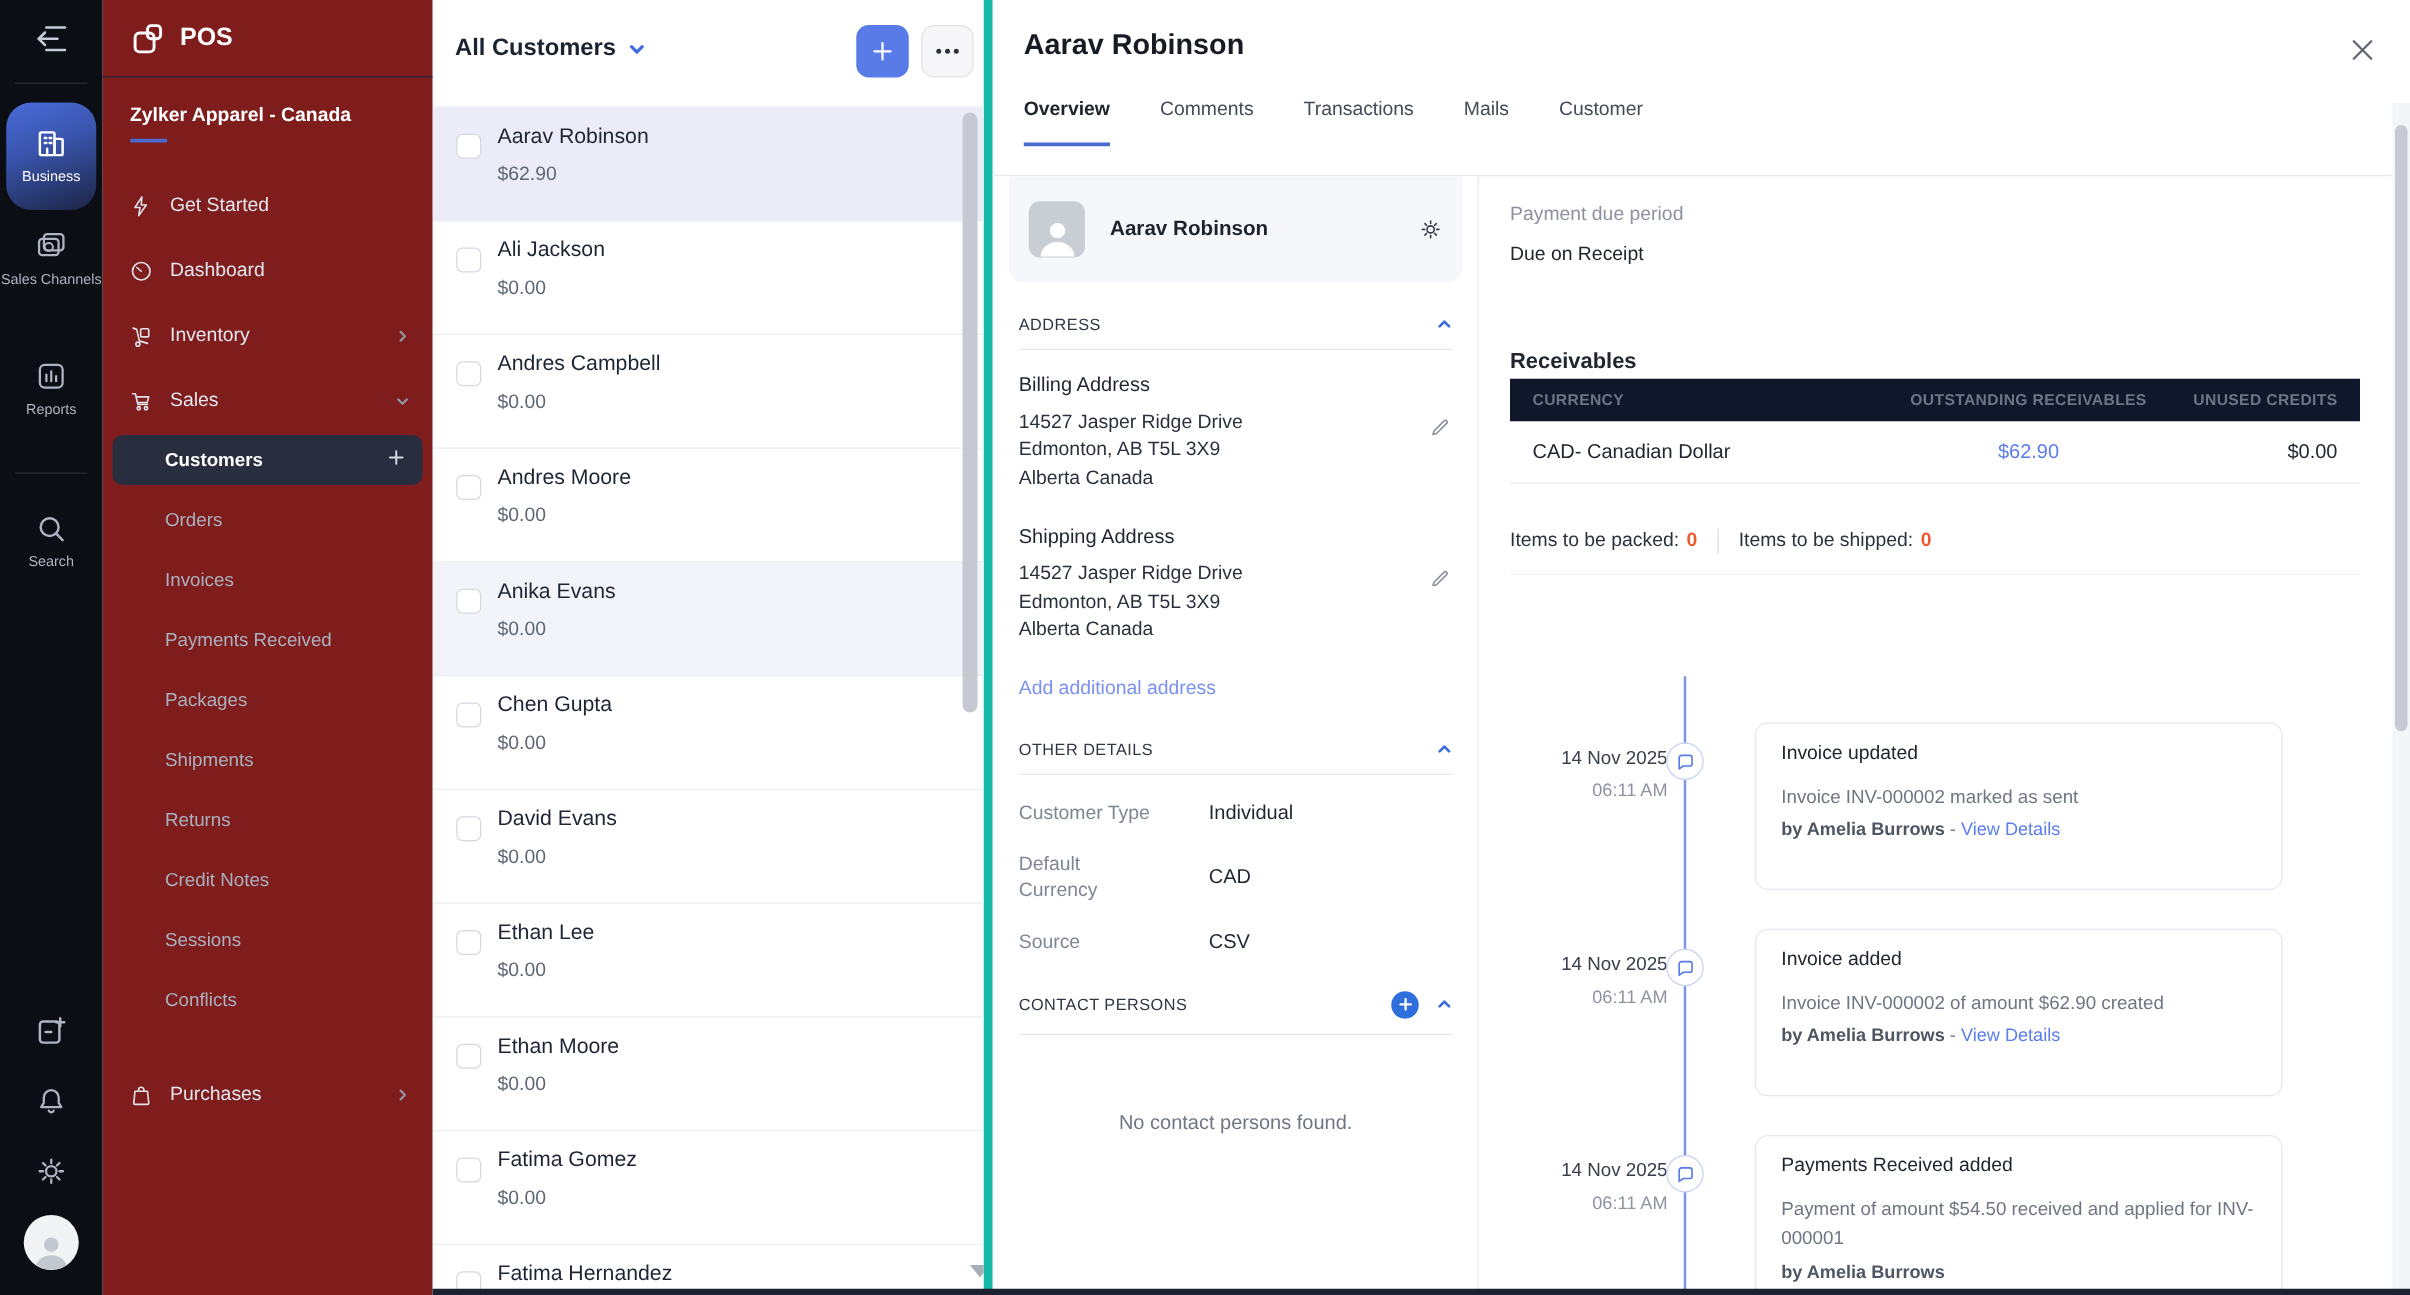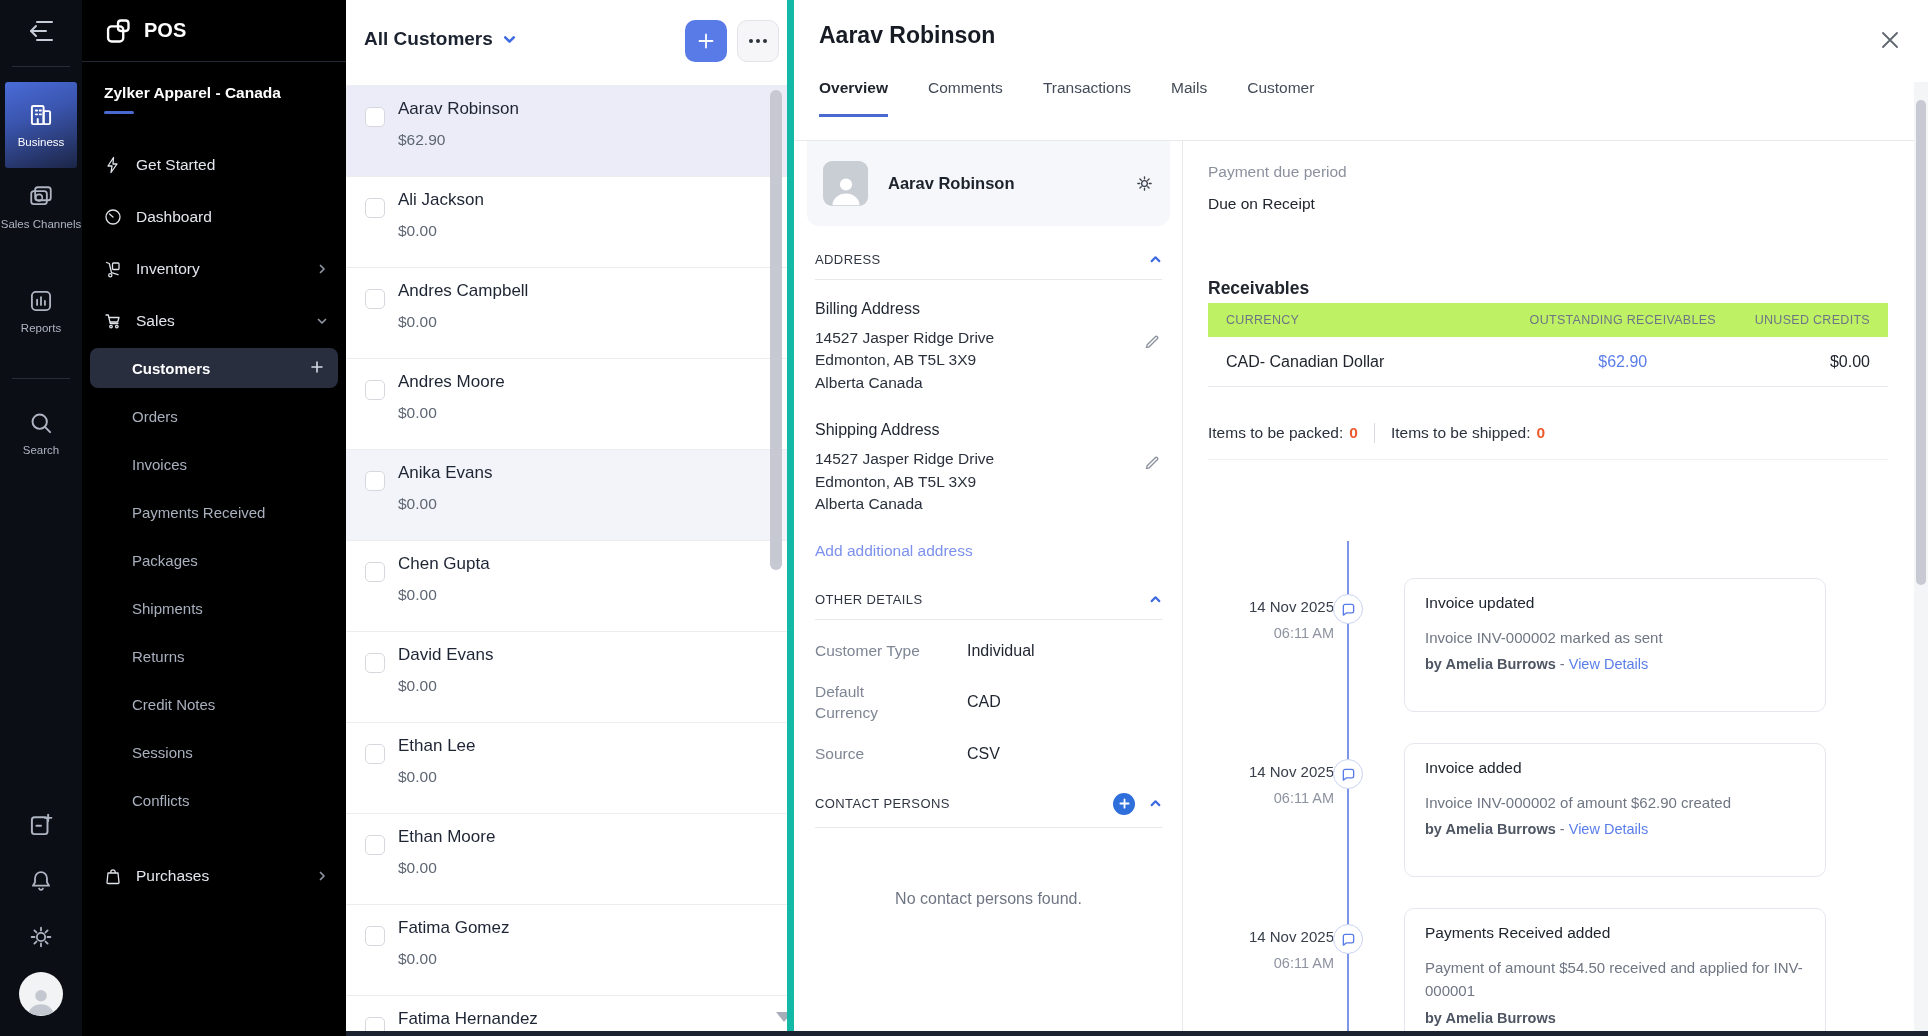--- a/index.html
+++ b/index.html
@@ -8,28 +8,28 @@
     position:relative; width:1928px; height:1036px; overflow:hidden;
     background:#fff; font-family:"Liberation Sans", sans-serif;
     -webkit-font-smoothing:antialiased;
   }
   
   .iconbar { position:absolute; left:0; top:0; width:82px; height:100%; background:#0b0e15; z-index:5; }
   .ib-collapse { position:absolute; top:10px; left:0; width:82px; height:42px; display:flex; align-items:center; justify-content:center; cursor:pointer; }
   .ib-div { position:absolute; left:12px; right:12px; height:1px; background:#272c38; }
   .ib-item { position:absolute; left:0; width:82px; display:flex; flex-direction:column; align-items:center; gap:7px; color:#aeb4c2; font-size:11.5px; text-align:center; line-height:1.3; cursor:pointer; }
   .ib-item svg { display:block; }
-  .ib-business { left:5px; top:82px; width:72px; height:86px; position:absolute; border-radius:3px;
+  .ib-business { left:5px; top:82px; width:72px; height:86px; position:absolute; border-radius:20px;
     background:linear-gradient(160deg,#4a6cd9 0%,#3a55ae 40%,#1c2546 100%);
     display:flex; flex-direction:column; align-items:center; justify-content:center; gap:8px;
     color:#fff; font-size:11.5px; cursor:pointer; }
   .ib-bottom { position:absolute; left:0; width:82px; display:flex; justify-content:center; cursor:pointer; }
   .ib-avatar { width:44px; height:44px; border-radius:50%; background:#f2f3f5; display:flex; align-items:flex-end; justify-content:center; overflow:hidden; }
   
-  .sidebar { position:absolute; left:82px; top:0; width:264px; height:100%; background:#000000; z-index:4; }
+  .sidebar { position:absolute; left:82px; top:0; width:264px; height:100%; background:#7f1d1d; z-index:4; }
   .sb-logo { display:flex; align-items:center; gap:12px; height:62px; padding-left:22px; color:#fff; font-size:20px; font-weight:bold; border-bottom:1px solid #232836; }
   .sb-org { margin:22px 0 0 22px; color:#fff; font-size:15.5px; font-weight:bold; }
   .sb-org-underline { margin:9px 0 0 22px; width:30px; height:3px; border-radius:2px; background:#4a6ad0; }
   .sb-item { position:absolute; left:0; width:264px; height:40px; display:flex; align-items:center; gap:14px; padding:0 18px 0 22px; color:#e3e6ed; font-size:15.5px; cursor:pointer; }
   .sb-item .chev { margin-left:auto; }
   .sb-sub { position:absolute; left:8px; width:248px; height:40px; display:flex; align-items:center; padding-left:42px; color:#a9b0be; font-size:15px; border-radius:8px; cursor:pointer; }
   .sb-sub.active { background:#282e3e; color:#fff; font-weight:bold; }
   .sb-sub .plus { margin-left:auto; padding-right:14px; color:#d6dae3; font-weight:normal; }
   
   .listpanel { position:absolute; left:346px; top:0; width:448px; height:100%; background:#fff; border-right:7px solid #14b8a6; z-index:3; overflow:hidden; }
@@ -79,21 +79,21 @@
   .od-value { font-size:16px; color:#1f2631; }
   .cp-actions { display:flex; align-items:center; gap:14px; }
   .cp-plus { width:22px; height:22px; border-radius:50%; background:#2f6fdb; color:#fff; font-size:16px; display:flex; align-items:center; justify-content:center; cursor:pointer; line-height:1; }
   .cp-empty { margin-top:62px; text-align:center; font-size:16px; color:#6f7683; }
   
   .rightcol { position:absolute; top:141px; left:389px; right:0; bottom:0; overflow:hidden; }
   .pdp-label { position:absolute; top:22px; left:24px; font-size:15.5px; color:#8b919e; }
   .pdp-value { position:absolute; top:54px; left:24px; font-size:15.5px; color:#21262e; }
   .recv-title { position:absolute; top:114px; left:24px; font-size:17.5px; font-weight:bold; color:#21262e;margin-top:23px; }
   .recv-table { position:absolute; top:162px; left:24px; width:680px; }
-  .rt-head { display:grid; grid-template-columns:42% 38% 20%; background:#bef264; height:34px; align-items:center; font-size:12.5px; font-weight:normal; color:#6d7585; letter-spacing:.3px; }
+  .rt-head { display:grid; grid-template-columns:42% 38% 20%; background:#0f172a; height:34px; align-items:center; font-size:12.5px; font-weight:bold; color:#6d7585; letter-spacing:.3px; }
   .rt-row  { display:grid; grid-template-columns:42% 38% 20%; height:50px; align-items:center; font-size:16px; color:#21262e; border-bottom:1px solid #e8e9ee; }
   .c1 { padding-left:18px; } .c2 { text-align:center; } .c3 { text-align:right; padding-right:18px; }
   .rt-row .c2 { color:#5a7de9; cursor:pointer; }
   .items-row { position:absolute; top:282px; left:24px; right:40px; padding-bottom:16px; border-bottom:1px solid #f0f1f4; font-size:15.5px; color:#2a313c; display:flex; align-items:center; }
   .items-row b { color:#ee5a2e; margin-left:6px; font-weight:bold; }
   .items-sep { width:1px; height:20px; background:#d9dbe0; margin:0 16px; }
   .tl-line { position:absolute; left:163px; top:400px; bottom:0; width:2px; background:#7d95e6; }
   .tl-entry { position:absolute; left:0; right:0; height:165px; }
   .tl-date { position:absolute; left:0; top:20px; width:150px; text-align:right; }
   .tl-d { font-size:15px; color:#39404c; }

